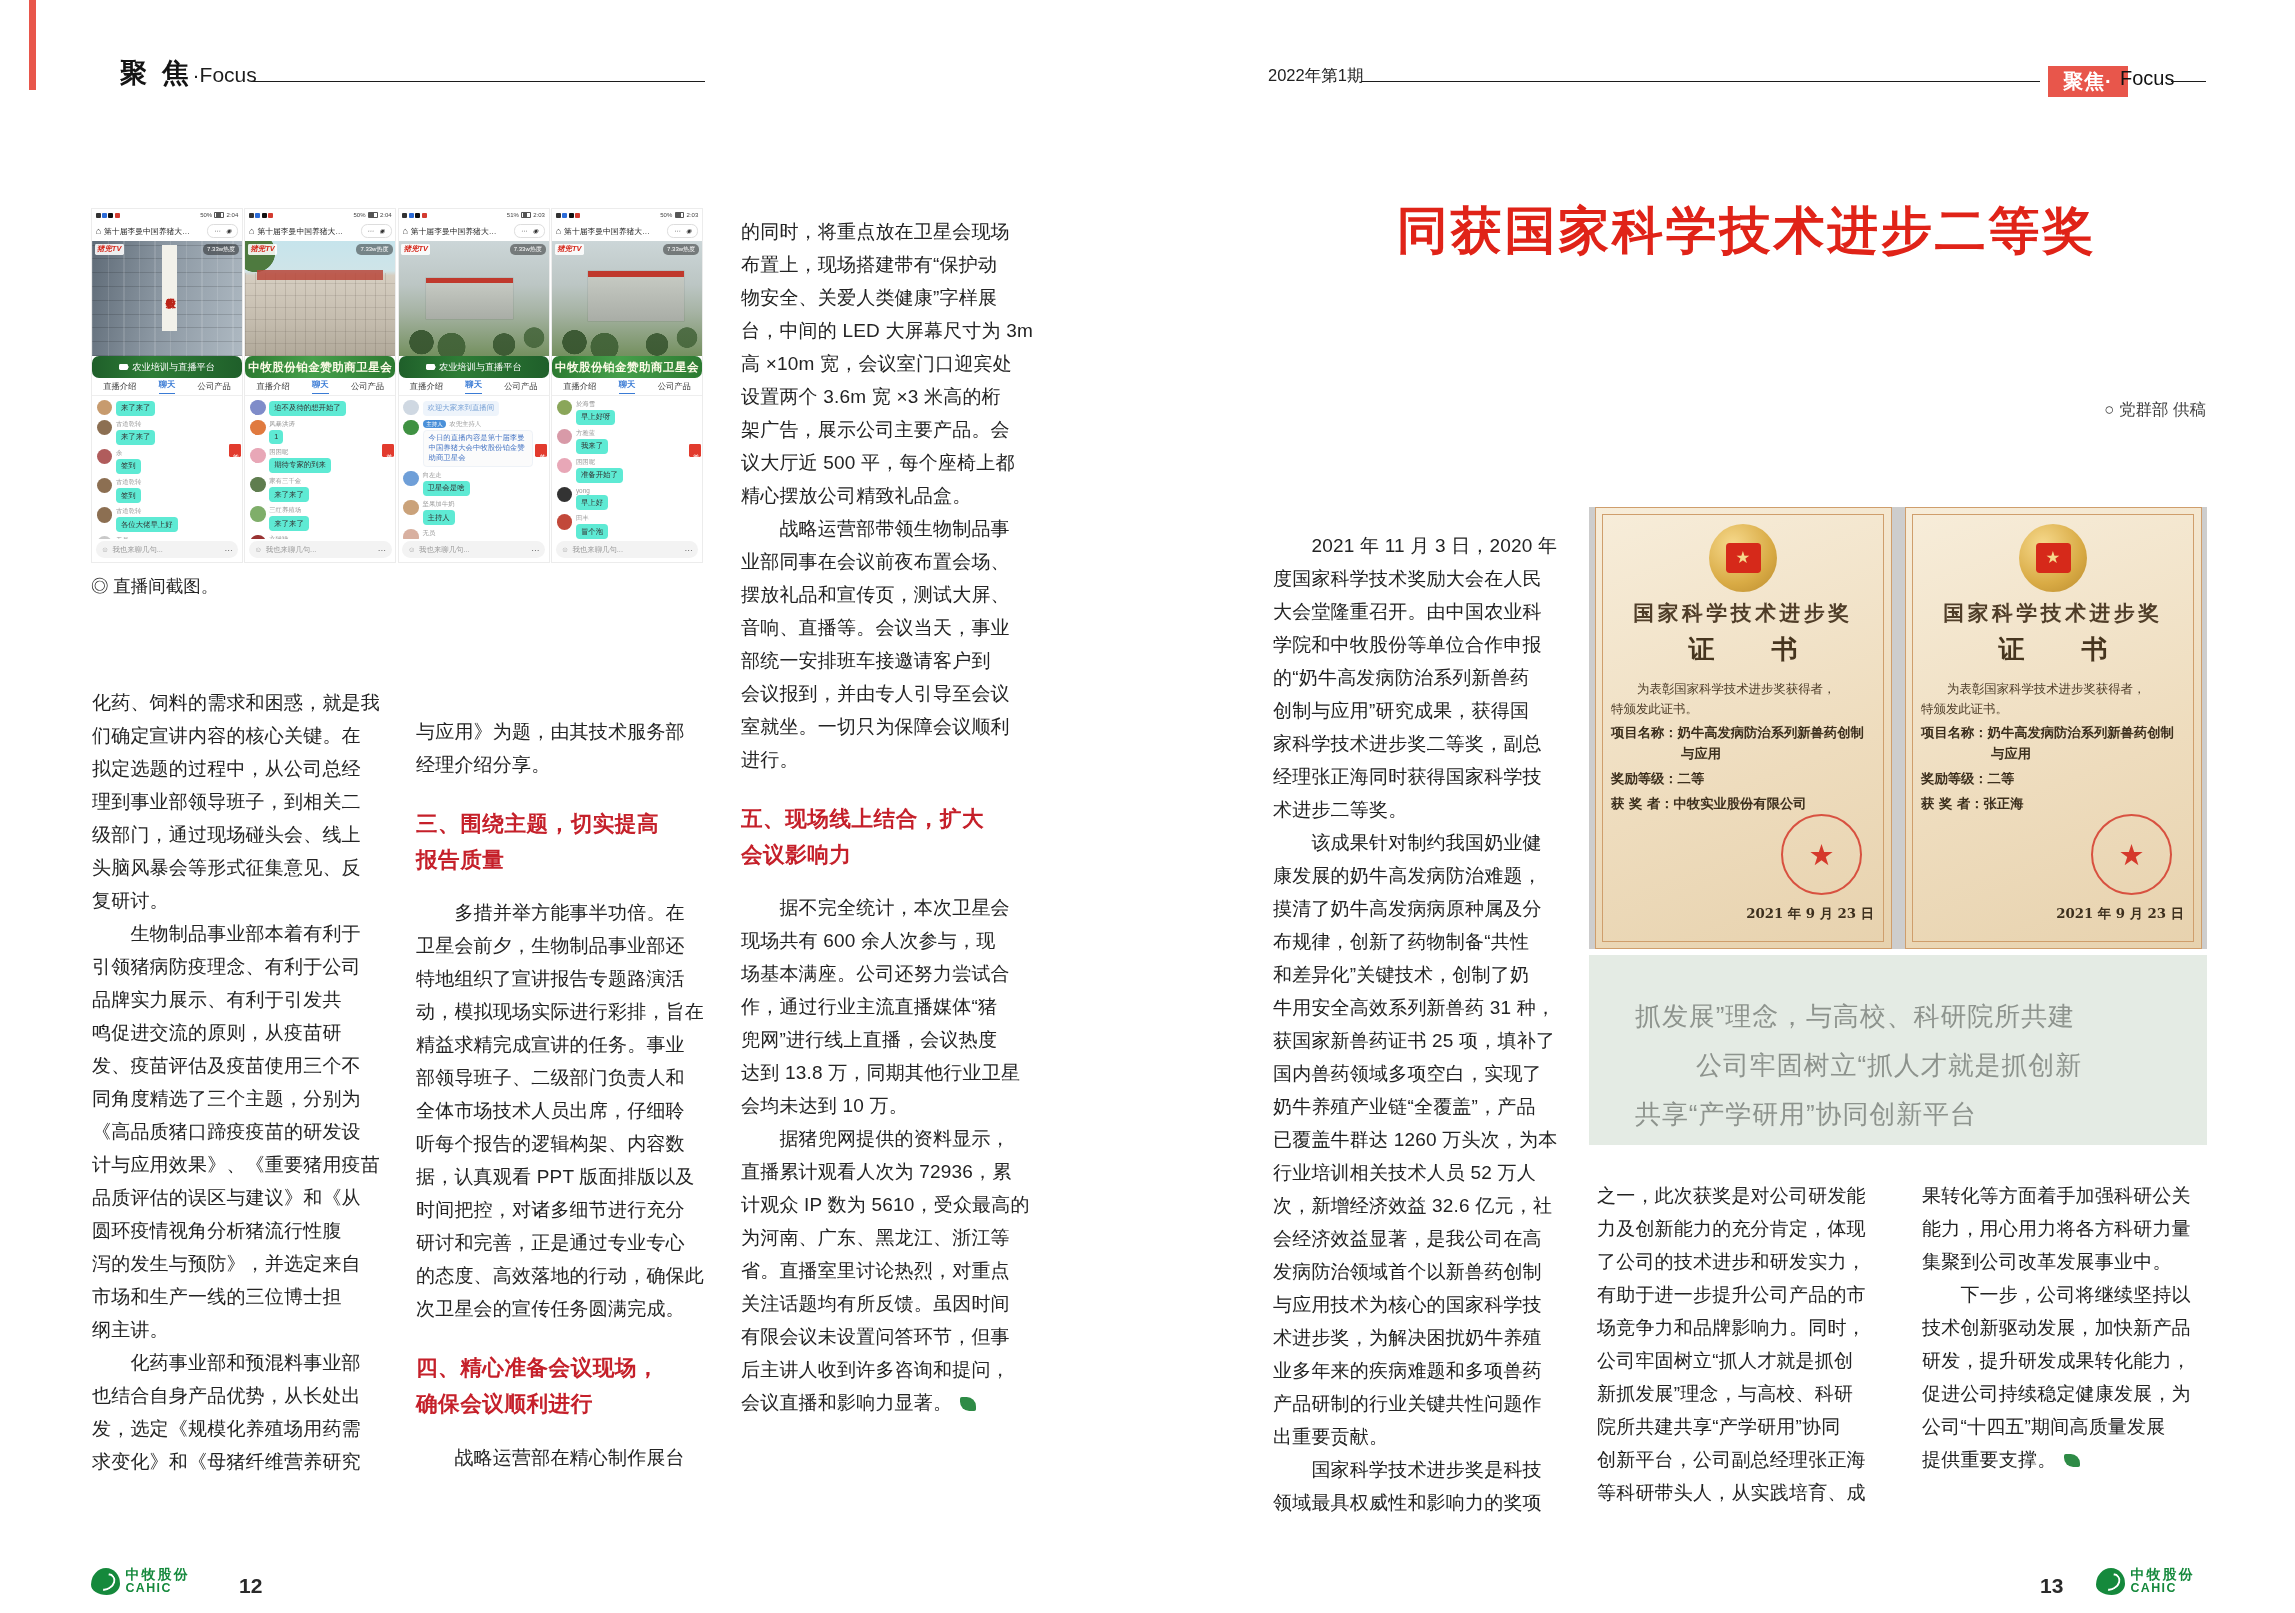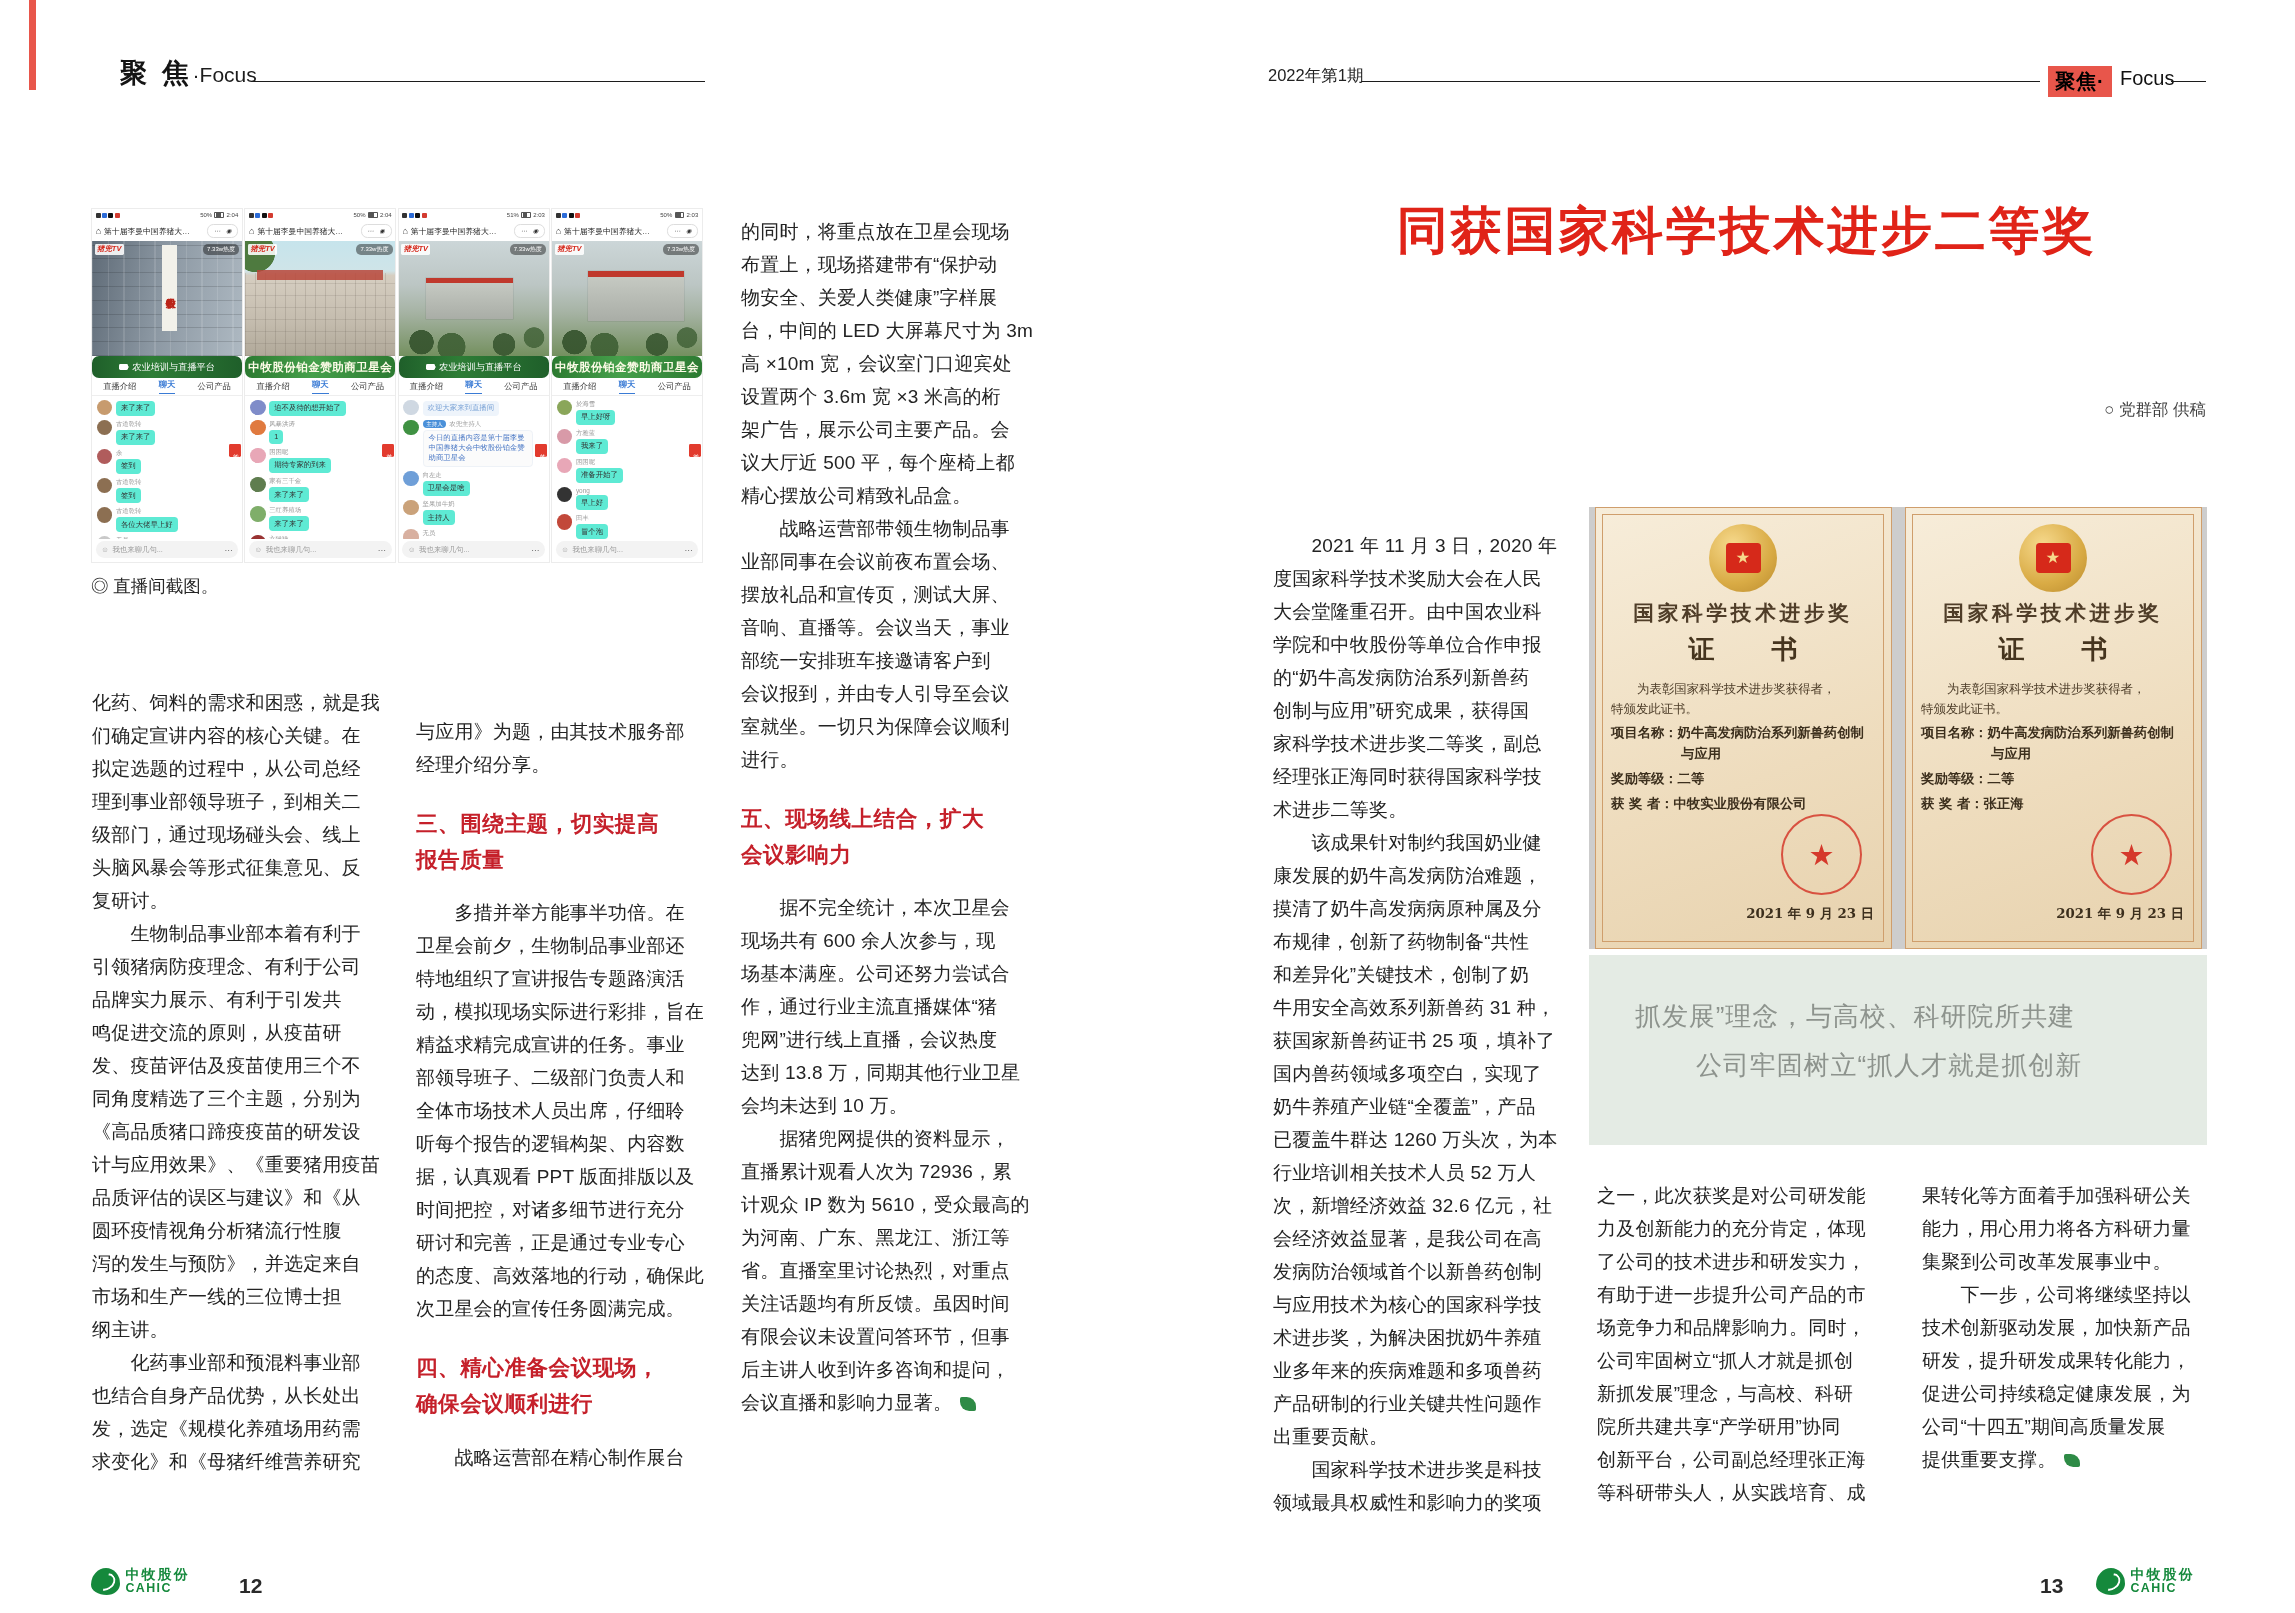--- a/index.html
+++ b/index.html
@@ -7,21 +7,21 @@
        font-family:"Liberation Sans",sans-serif;}
   .abs{position:absolute;}
 
   
   .redbar{left:28.5px;top:0;width:7.8px;height:90px;background:#e8564b;}
   .hl{left:120px;top:55px;display:flex;align-items:baseline;}
   .hl-zh{font-size:27px;font-weight:800;color:#141414;letter-spacing:3.7px;}
   .hl-en{font-size:21px;font-weight:500;color:#1d1d1d;}
   .hline{height:1.4px;background:#1c1c1c;}
   .issue{left:1268px;top:65px;font-size:16.5px;color:#222;}
-  .badge{left:2048px;top:66px;width:64px;height:31px;background:#e8564b;color:#000000;
+  .badge{left:2048px;top:66px;width:80px;height:31px;background:#e8564b;color:#ffffff;
          font-weight:800;font-size:20px;display:flex;align-items:center;justify-content:center;letter-spacing:0.9px;}
   .badge-en{left:2120px;top:67px;font-size:20px;color:#111;}
   .pagenum{font-size:21px;color:#2a2a2a;font-weight:600;}
   .logo{display:flex;align-items:center;gap:5.5px;}
   .logo .mark{width:29px;height:27px;background:#15893c;border-radius:52% 48% 46% 54%/62% 58% 42% 38%;position:relative;}
   .logo .mark::after{content:"";position:absolute;inset:5.5px 4.6px;border-radius:50%;
         border:2.3px solid #fff;border-top-color:transparent;border-left-color:transparent;transform:rotate(-35deg);}
   .logo .lt{display:flex;flex-direction:column;line-height:1.05;}
   .logo .zh{color:#15893c;font-weight:800;font-size:13.8px;letter-spacing:2.3px;}
   .logo .en{color:#15893c;font-weight:800;font-size:12.4px;letter-spacing:1.4px;}
@@ -656,20 +656,21 @@
     <div class="cfield"><span>奖励等级：</span><span>二等</span></div>
     <div class="cfield"><span>获 奖 者：</span><span>张正海</span></div>
     <div class="seal">★</div>
     <div class="cdate">2021 年 9 月 23 日</div>
   </div>
 </div>
 
 <div class="abs qbox">
   <div class="qline">抓发展”理念，与高校、科研院所共建</div>
   <div class="qline q0">公司牢固树立“抓人才就是抓创新</div>
+  <div class="qline">共享“产学研用”协同创新平台</div>
 </div>
 
 <div class="col" style="left:1273px;top:529px;">
 
 <div class="ln">　　2021 年 11 月 3 日，2020 年</div>
     <div class="ln">度国家科学技术奖励大会在人民</div>
     <div class="ln">大会堂隆重召开。由中国农业科</div>
     <div class="ln">学院和中牧股份等单位合作申报</div>
     <div class="ln">的“奶牛高发病防治系列新兽药</div>
     <div class="ln">创制与应用”研究成果，获得国</div>

